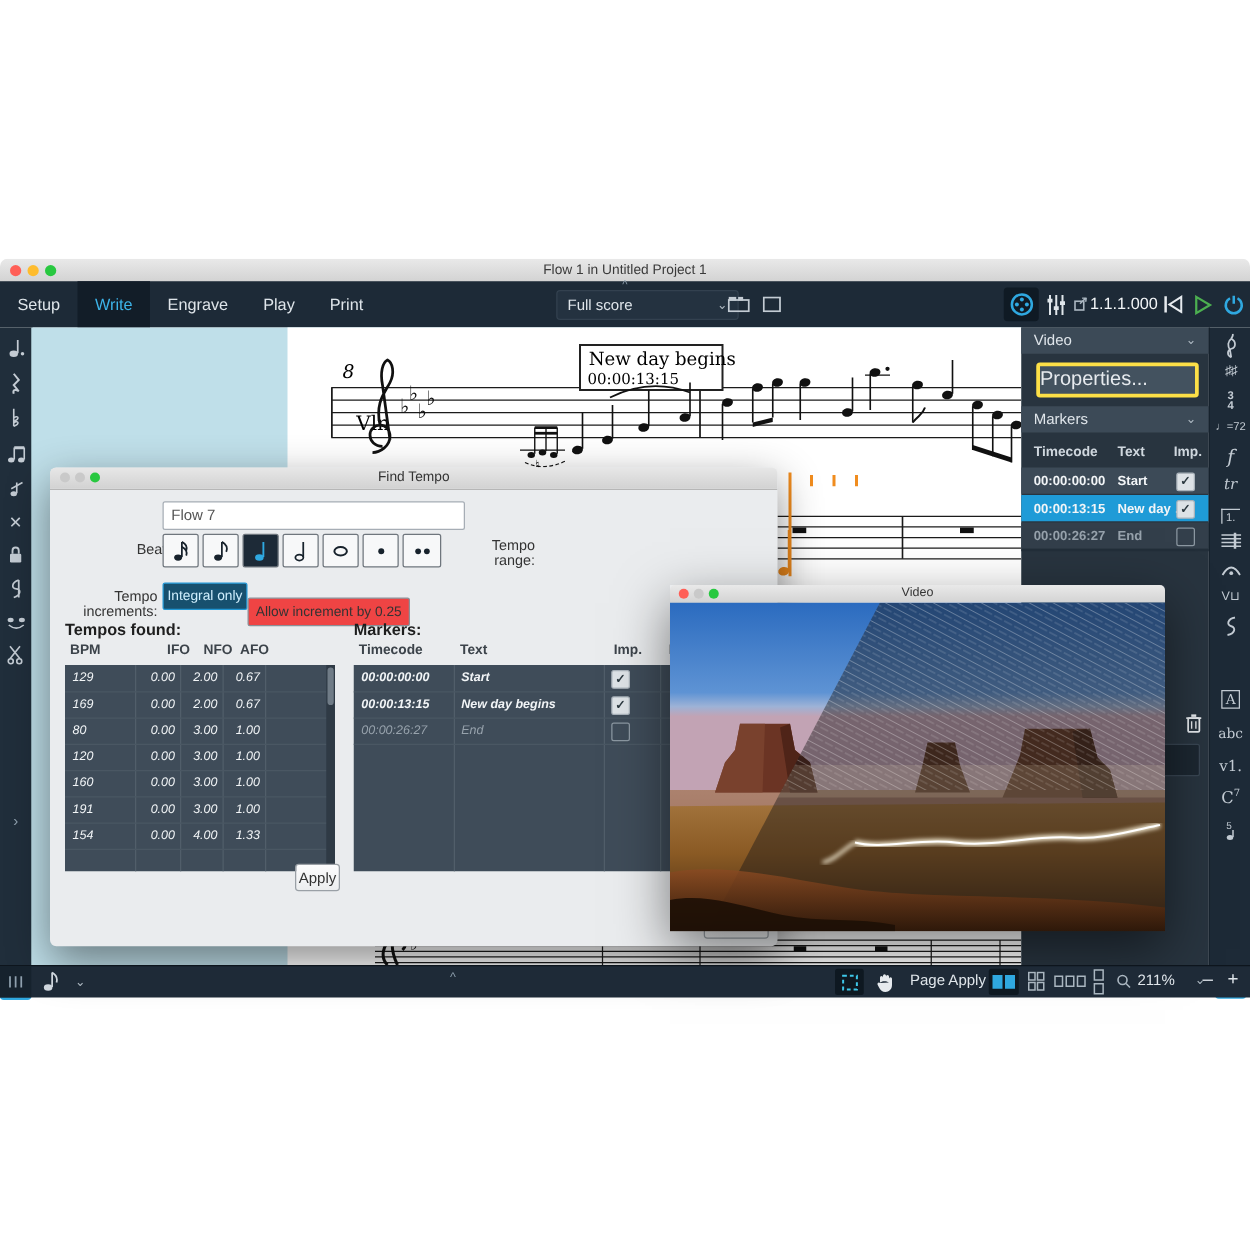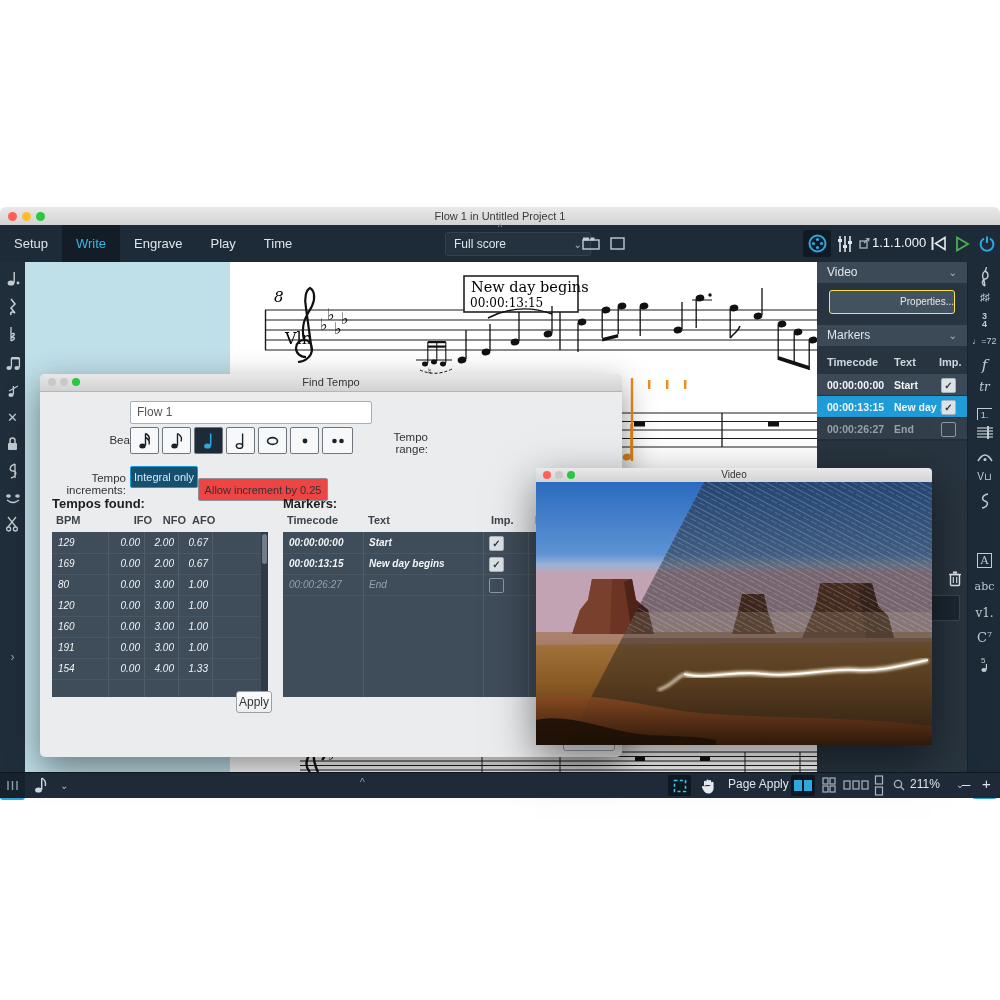--- a/index.html
+++ b/index.html
@@ -21,22 +21,22 @@
   
   .lstrip{background:#202e3b;border-right:1px solid #16222d;}
   .rstrip{background:#1d2a37;border-left:1px solid #16222d;}
   .stripico{position:absolute;left:0;width:100%;text-align:center;color:#c3cbd3;}
   .selbox{background:#2fa8e0;border-radius:3px;}
   
   .rpanel{background:#28343f;}
   .sechead{background:#3c4a57;color:#dfe5ea;font-size:12px;line-height:21px;padding:0 10px;
            display:flex;justify-content:space-between;align-items:center;}
   .chev{color:#aeb9c2;font-size:10px;}
-  .propbtn{background:#43525f;border:1px solid #fde047;border-radius:3px;color:#e6eaee;
-           font-size:10px;text-align:right;line-height:22px;}
+  .propbtn{background:#43525f;border:3px solid #fde047;border-radius:3px;color:#e6eaee;
+           font-size:16px;text-align:left;line-height:22px;}
   .mkhdr{color:#cfd7de;font-size:11px;font-weight:bold;}
   .mrow{position:absolute;left:0;width:100%;height:21px;font-size:10.5px;font-weight:bold;color:#f2f5f7;}
   .cb{position:absolute;width:13px;height:13px;border-radius:2px;background:#dde2e6;border:1px solid #aab3bb;
       color:#2c3940;font-size:10px;line-height:13px;text-align:center;font-weight:bold;}
   .cb.off{background:transparent;border-color:#8b97a1;color:transparent;}
   
   .dialog{background:#eaecee;border-radius:5px;box-shadow:0 12px 34px rgba(0,0,0,.45);}
   .dlgtitle{background:linear-gradient(#e7e7e7,#d2d2d2);border-bottom:1px solid #b6b6b6;
             border-radius:5px 5px 0 0;}
   .dlglabel{color:#333;font-size:11.5px;text-align:right;}
@@ -71,21 +71,21 @@
 
   <div class="abs mactitle" style="left:0;top:207;width:1000px;height:18px;top:207px;border-radius:6px 6px 0 0;">
     <span class="tl" style="left:8px;top:4.5px;background:#ff5f57;"></span>
     <span class="tl" style="left:22px;top:4.5px;background:#febc2e;"></span>
     <span class="tl" style="left:36px;top:4.5px;background:#28c840;"></span>
     <div class="titletext">Flow 1 in Untitled Project 1</div>
   </div>
 
   <div class="abs toolbar" style="left:0;top:225px;width:1000px;height:37px;">
     <div class="abs" style="left:0;top:0;height:37px;">
-      <span class="tab">Setup</span><span class="tab active">Write</span><span class="tab">Engrave</span><span class="tab">Play</span><span class="tab">Time</span>
+      <span class="tab">Setup</span><span class="tab active">Write</span><span class="tab">Engrave</span><span class="tab">Play</span><span class="tab">Print</span>
     </div>
     <div class="abs" style="left:492px;top:-3px;width:16px;text-align:center;color:#8fa0ae;font-size:9px;">^</div>
     <div class="abs dd" style="left:445px;top:7px;width:128px;height:22px;">
       <span>Full score</span>
       <span class="chev">⌄</span>
     </div>
     <div class="abs icbtn" style="left:580px;top:9px;width:22px;height:18px;">
       <svg class="uisvg" width="18" height="13" viewBox="0 0 18 13">
           <rect x="1" y="3" width="16" height="9" fill="none" stroke="#c3cbd3" stroke-width="1.4"></rect>
           <rect x="1" y="0.5" width="6" height="3" fill="#c3cbd3"></rect>
@@ -426,21 +426,21 @@
 
   <div class="abs dialog" style="left:40px;top:374px;width:582px;height:383px;">
     <div class="dlgtitle abs" style="left:0;top:0;width:582px;height:17px;">
       <span class="tl" style="left:8px;top:4px;width:8px;height:8px;background:#c9c9c9;"></span>
       <span class="tl" style="left:20px;top:4px;width:8px;height:8px;background:#c9c9c9;"></span>
       <span class="tl" style="left:32px;top:4px;width:8px;height:8px;background:#28c840;"></span>
       <div style="width:100%;text-align:center;color:#333;font-size:11px;line-height:17px;">Find Tempo</div>
     </div>
 
     <div class="abs dlglabel" style="left:30px;top:32px;width:88px;">Flow:</div>
-    <div class="abs dlginput" style="left:90px;top:27px;width:228px;height:21px;">Flow 1</div>
+    <div class="abs dlginput" style="left:90px;top:27px;width:228px;height:21px;">Flow 7</div>
 
     <div class="abs dlglabel" style="left:30px;top:60px;width:88px;">Beat unit:</div>
     <div class="abs" style="left:90px;top:53px;display:flex;gap:3px;">
       <span class="seg" style="width:27px;height:25px;">
           <svg width="14" height="19" viewBox="0 0 14 19">
             <ellipse cx="4.5" cy="15" rx="3.2" ry="2.5" fill="#17222c"></ellipse>
             <line x1="7.5" y1="2.5" x2="7.5" y2="14.5" stroke="#17222c" stroke-width="1.4"></line>
             <path d="M7.5,2.5 q5,2.5 3.5,7 M7.5,6.5 q5,2.5 3.5,7" fill="none" stroke="#17222c" stroke-width="1.4"></path>
           </svg>
         </span>

